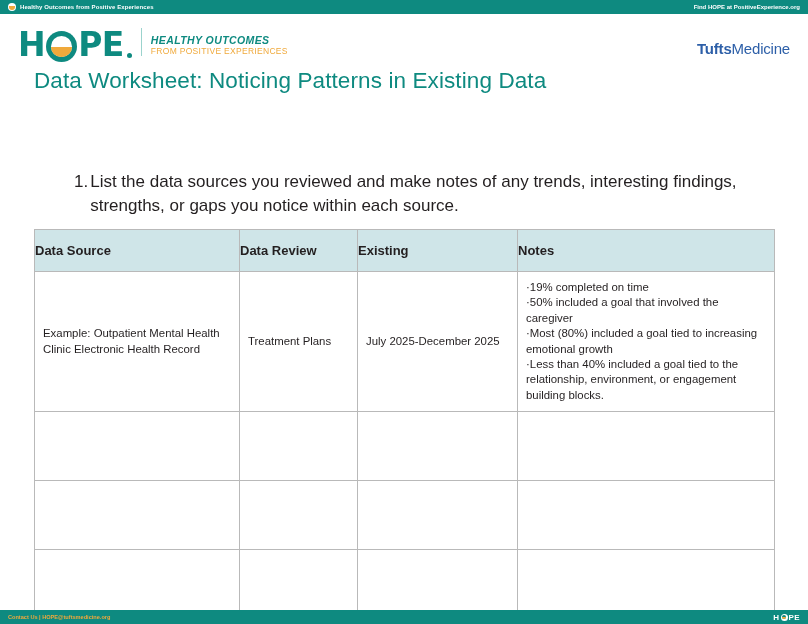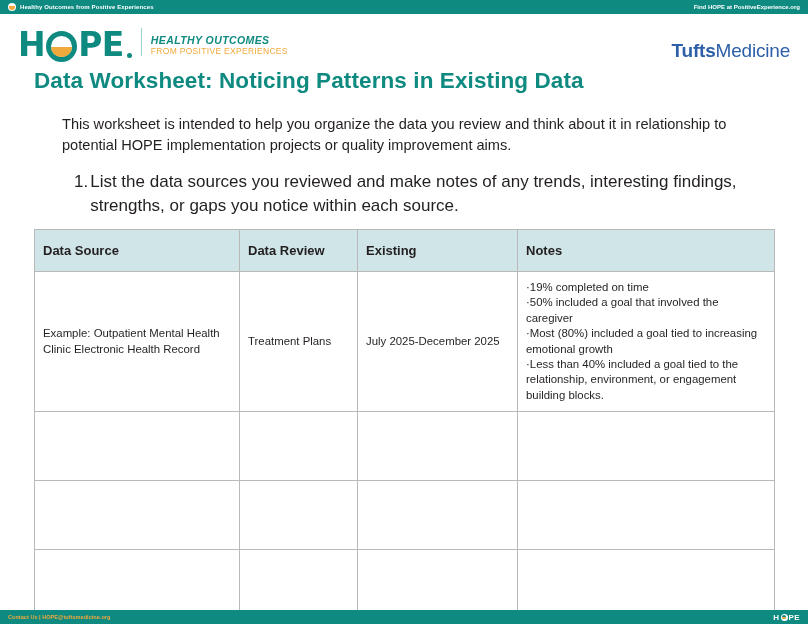--- a/index.html
+++ b/index.html
@@ -161,34 +161,34 @@
   }
   .hope-tag-l2 {
     font-size: 8.5px;
     font-weight: normal;
     color: #f0a93b;
     letter-spacing: 0.3px;
   }
   .tufts-logo {
     position: absolute;
     right: 18px; top: 18px;
-    font-size: 19px;
+    font-size: 15px;
     letter-spacing: -0.2px;
     white-space: nowrap;
   }
   .tufts-1 { color: #2d5fa8; font-weight: bold; }
   .tufts-2 { color: #2d5fa8; font-weight: normal; }
 
   
   .doc-title {
     position: absolute;
     left: 34px;
     top: 54px;
     font-size: 22.5px;
-    font-weight: bold;
+    font-weight: normal;
     color: #0e8a80;
     letter-spacing: 0.1px;
   }
 
   
   .intro {
     position: absolute;
     left: 62px;
     top: 100px;
     width: 690px;
@@ -221,21 +221,21 @@
     border-collapse: collapse;
     width: 740px;
     table-layout: fixed;
   }
   table.worksheet th {
     background: #cfe5e8;
     color: #231f20;
     font-size: 13px;
     font-weight: bold;
     text-align: left;
-    padding: 13px 8px;
+    padding: 13px 0;
     border: 1px solid #b9b9b9;
     vertical-align: middle;
   }
   table.worksheet td {
     border: 1px solid #b9b9b9;
     padding: 8px 8px;
     font-size: 11.4px;
     color: #231f20;
     vertical-align: middle;
     line-height: 1.35;
@@ -335,21 +335,20 @@
           <div class="hope-tag-l2">FROM POSITIVE EXPERIENCES</div>
         </div>
       </div>
       <div class="tufts-logo">
         <span class="tufts-1">Tufts</span><span class="tufts-2">Medicine</span>
       </div>
     </div>
 
     <div class="doc-title">Data Worksheet: Noticing Patterns in Existing Data</div>
 
-    <div class="intro">This worksheet is intended to help you organize the data you review and think about it in relationship to potential HOPE implementation projects or quality improvement aims.</div>
 
     <div class="numbered">
       <span class="num-marker">1.</span>
       <span class="num-text">List the data sources you reviewed and make notes of any trends, interesting findings, strengths, or gaps you notice within each source.</span>
     </div>
 
     <div class="table-wrap">
       <table class="worksheet">
         <colgroup>
           <col class="col1">

